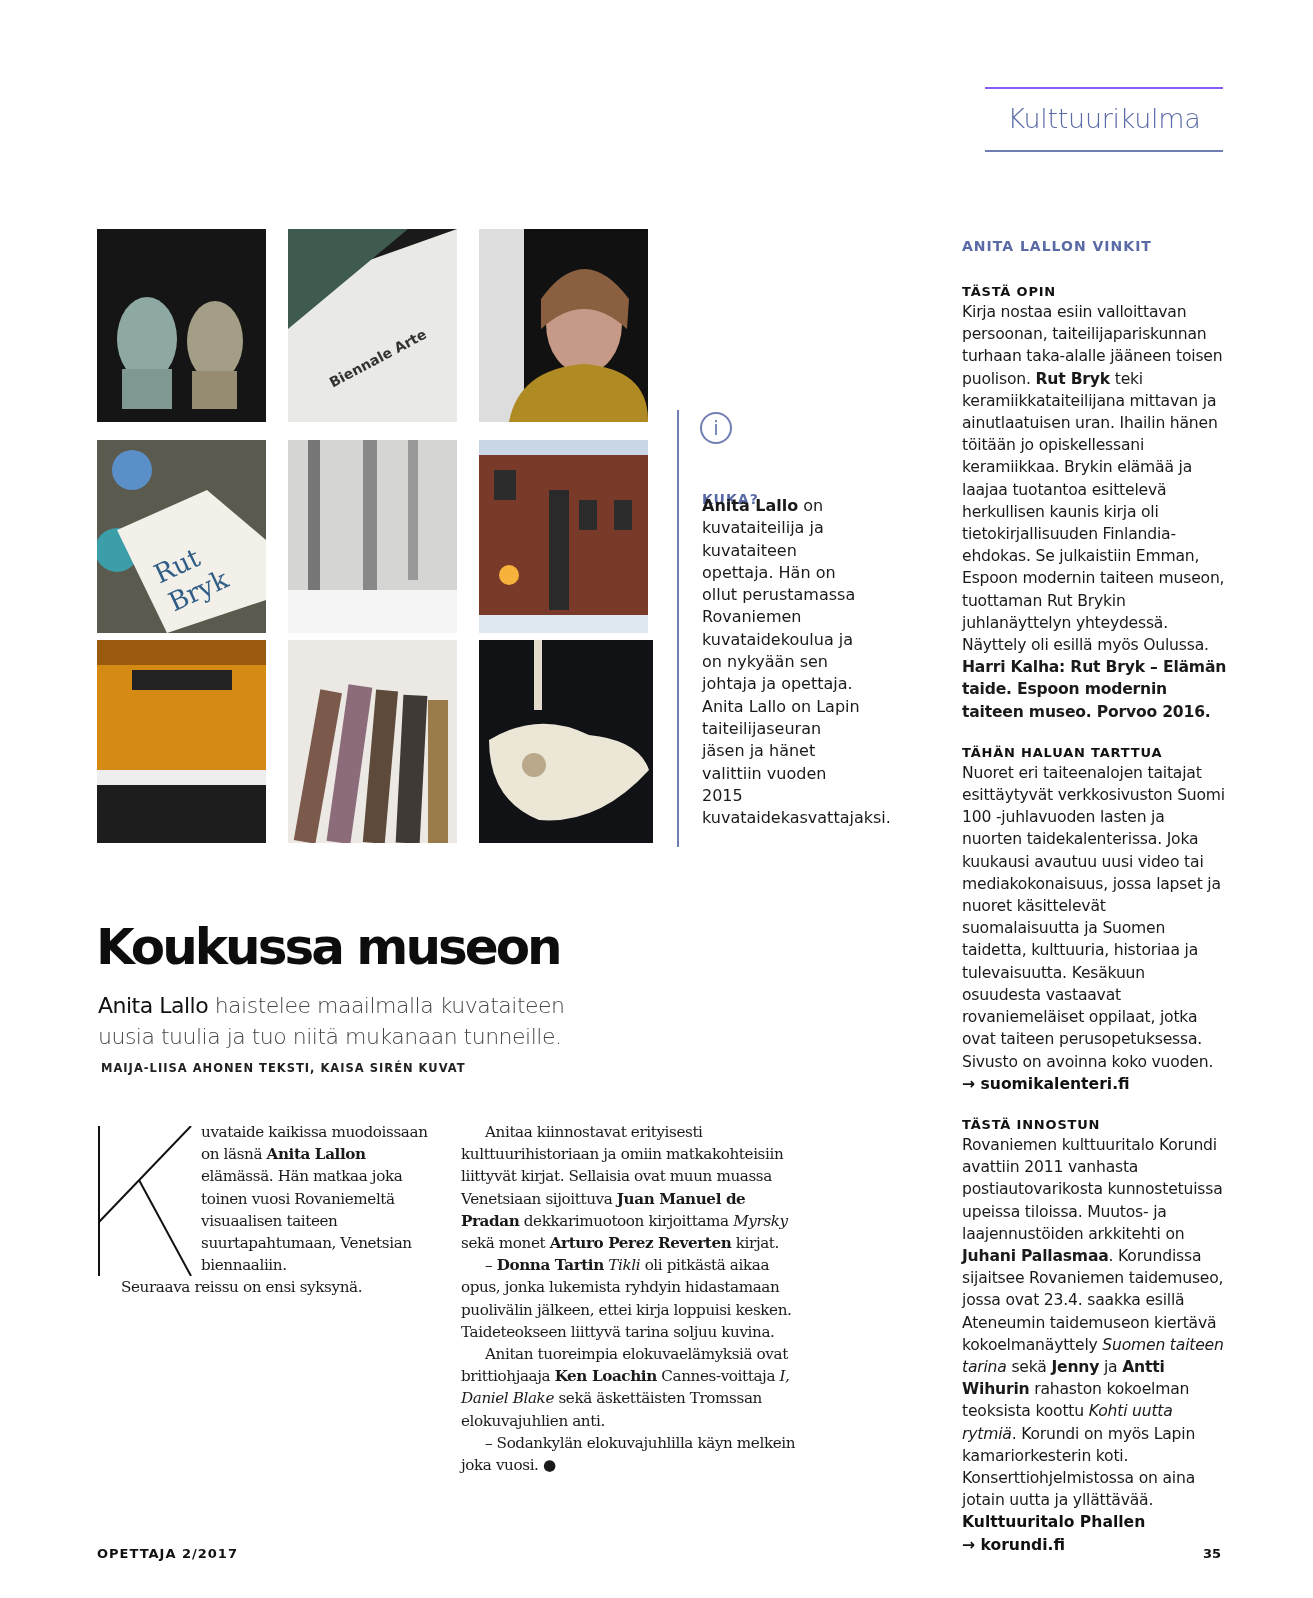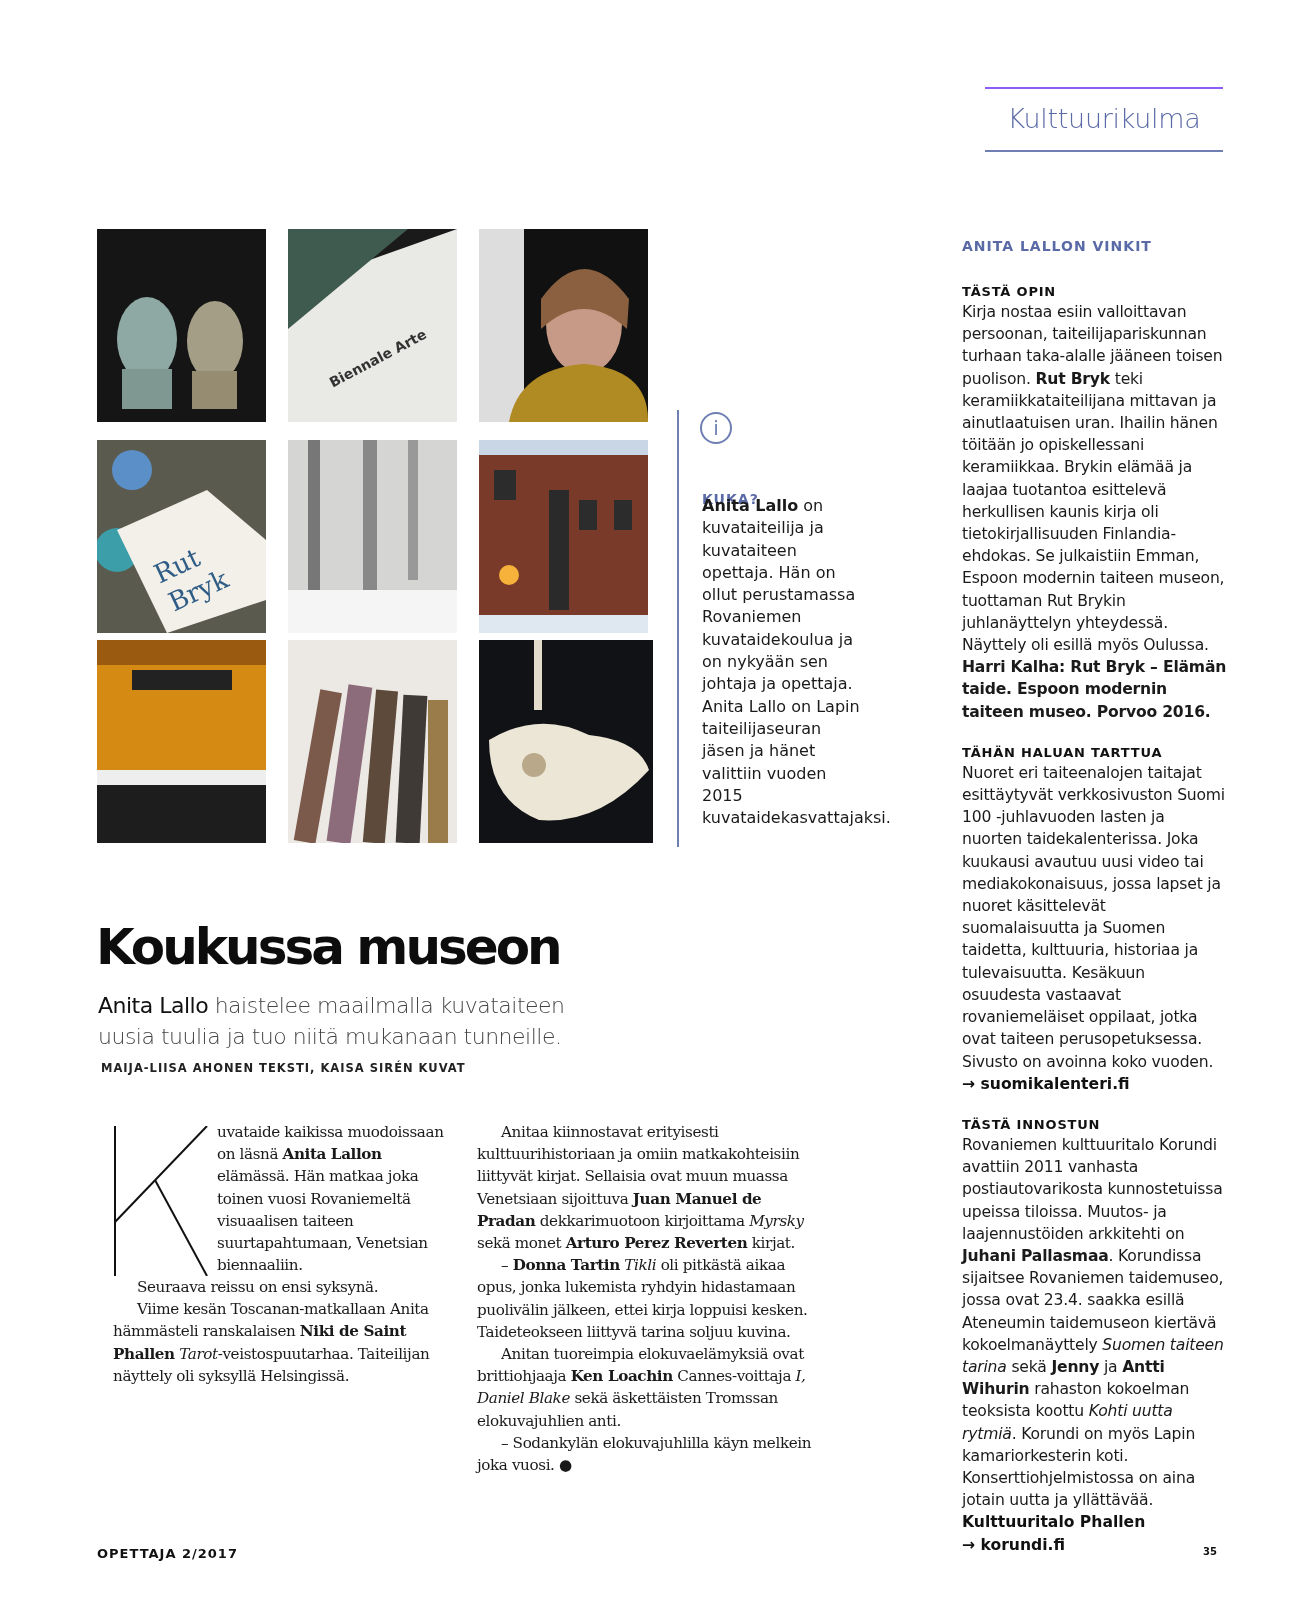--- a/index.html
+++ b/index.html
@@ -28,31 +28,31 @@
   .tip { margin-bottom: 22px; }
   .tip h4 { font-size: 13px; font-weight: bold; letter-spacing: 0.8px; color: #111; margin-bottom: 2px; }
   .tip p { font-size: 15.6px; line-height: 22.2px; color: #1a1a1a; letter-spacing: -0.2px; }
   .tip .link { display: block; font-weight: bold; font-size: 15.6px; line-height: 22.2px; color: #111; }
 
   .headline { position: absolute; left: 96px; top: 918px; font-size: 50px; font-weight: bold; letter-spacing: -3px; color: #0d0d0d; font-family: "DejaVu Sans", sans-serif; }
   .lede { position: absolute; left: 98px; top: 990px; width: 470px; font-size: 22px; line-height: 31px; color: #444; font-weight: 300; letter-spacing: -0.5px; }
   .lede b { color: #111; font-weight: normal; }
   .byline { position: absolute; left: 101px; top: 1061px; font-size: 11.5px; font-weight: bold; letter-spacing: 1px; color: #222; }
 
-  .col { position: absolute; font-family: "DejaVu Serif", serif; font-size: 15.2px; line-height: 22.2px; color: #1a1a1a; letter-spacing: -0.4px; margin-left: 16px; }
+  .col { position: absolute; font-family: "DejaVu Serif", serif; font-size: 15.2px; line-height: 22.2px; color: #1a1a1a; letter-spacing: -0.4px; }
   .col p { text-indent: 0; }
   .col p.ind { text-indent: 24px; }
   .col1 { left: 97px; top: 1121px; width: 342px; }
   .col2 { left: 461px; top: 1121px; width: 340px; }
   .dropcap-wrap { position: relative; height: 155px; }
   .dropcap { position: absolute; left: 0; top: 5px; width: 95px; height: 150px; }
   .dropcap-text { position: absolute; left: 104px; top: 0; width: 240px; }
 
   .footer-left { position: absolute; left: 97px; top: 1546px; font-size: 13px; font-weight: bold; letter-spacing: 1px; color: #111; }
-  .footer-right { position: absolute; left: 1203px; top: 1546px; font-size: 10px; font-weight: bold; color: #111; }
+  .footer-right { position: absolute; left: 1203px; top: 1546px; font-size: 13px; font-weight: bold; color: #111; }
 </style>
 </head>
 <body>
 
 <div class="section-tag">
   <span>Kulttuurikulma</span>
 </div>
 
 <div class="photo-grid">
   <div class="photo" style="left:0;top:0;height:193px;">
@@ -173,21 +173,20 @@
 <div class="col col1">
   <div class="dropcap-wrap">
     <svg class="dropcap" viewBox="0 0 95 150">
       <line x1="2" y1="0" x2="2" y2="150" stroke="#111" stroke-width="2"></line>
       <line x1="2" y1="96" x2="94" y2="0" stroke="#111" stroke-width="2"></line>
       <line x1="42" y1="54" x2="94" y2="150" stroke="#111" stroke-width="2"></line>
     </svg>
     <p class="dropcap-text"><span>uvataide kaikissa muodoissaan on läsnä </span><b>Anita Lallon</b><span> elämässä. Hän matkaa joka toinen vuosi Rovaniemeltä visuaalisen taiteen suurtapahtumaan, Venetsian biennaaliin.</span></p>
   </div>
   <p class="ind"><span>Seuraava reissu on ensi syksynä.</span></p>
-  <p class="ind"><span>Viime kesän Toscanan-matkallaan Anita hämmästeli ranskalaisen </span><b>Niki de Saint Phallen</b><span> </span><i>Tarot</i><span>-veistospuutarhaa. Taiteilijan näyttely oli syksyllä Helsingissä.</span></p>
 </div>
 
 <div class="col col2">
   <p class="ind"><span>Anitaa kiinnostavat erityisesti kulttuurihistoriaan ja omiin matkakohteisiin liittyvät kirjat. Sellaisia ovat muun muassa Venetsiaan sijoittuva </span><b>Juan Manuel de Pradan</b><span> dekkarimuotoon kirjoittama </span><i>Myrsky</i><span> sekä monet </span><b>Arturo Perez Reverten</b><span> kirjat.</span></p>
   <p class="ind"><span>– </span><b>Donna Tartin</b><span> </span><i>Tikli</i><span> oli pitkästä aikaa opus, jonka lukemista ryhdyin hidastamaan puolivälin jälkeen, ettei kirja loppuisi kesken. Taideteokseen liittyvä tarina soljuu kuvina.</span></p>
   <p class="ind"><span>Anitan tuoreimpia elokuvaelämyksiä ovat brittiohjaaja </span><b>Ken Loachin</b><span> Cannes-voittaja </span><i>I, Daniel Blake</i><span> sekä äskettäisten Tromssan elokuvajuhlien anti.</span></p>
   <p class="ind"><span>– Sodankylän elokuvajuhlilla käyn melkein joka vuosi. ●</span></p>
 </div>
 
 <div class="footer-left">OPETTAJA 2/2017</div>

